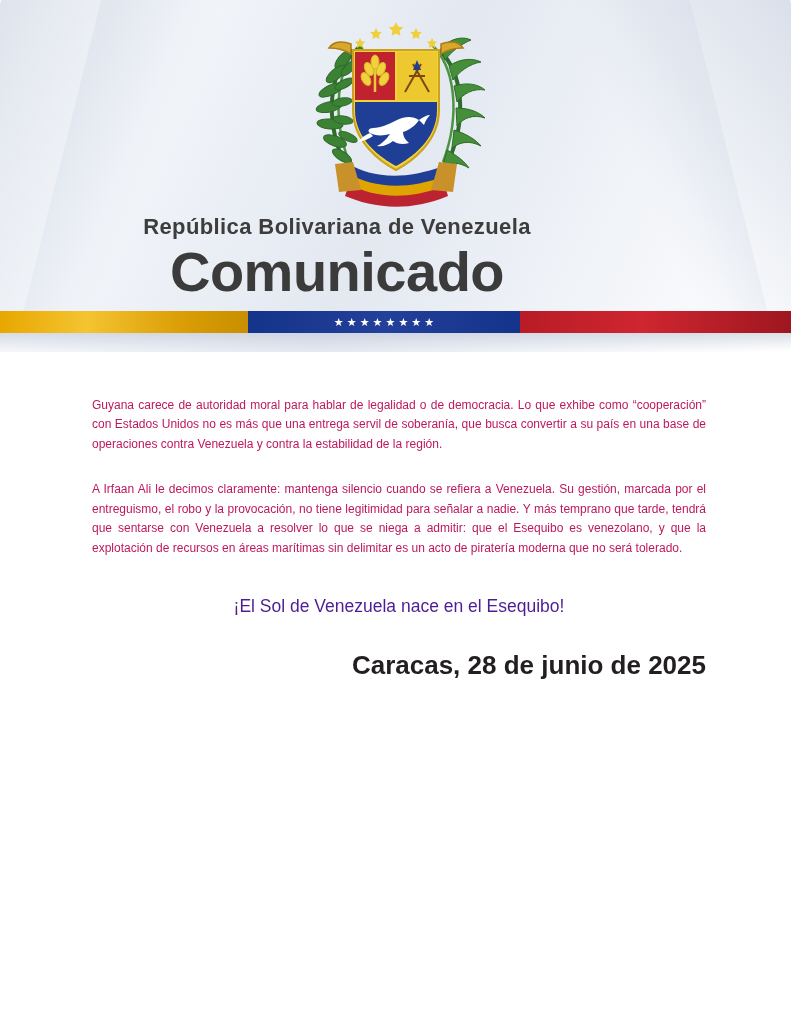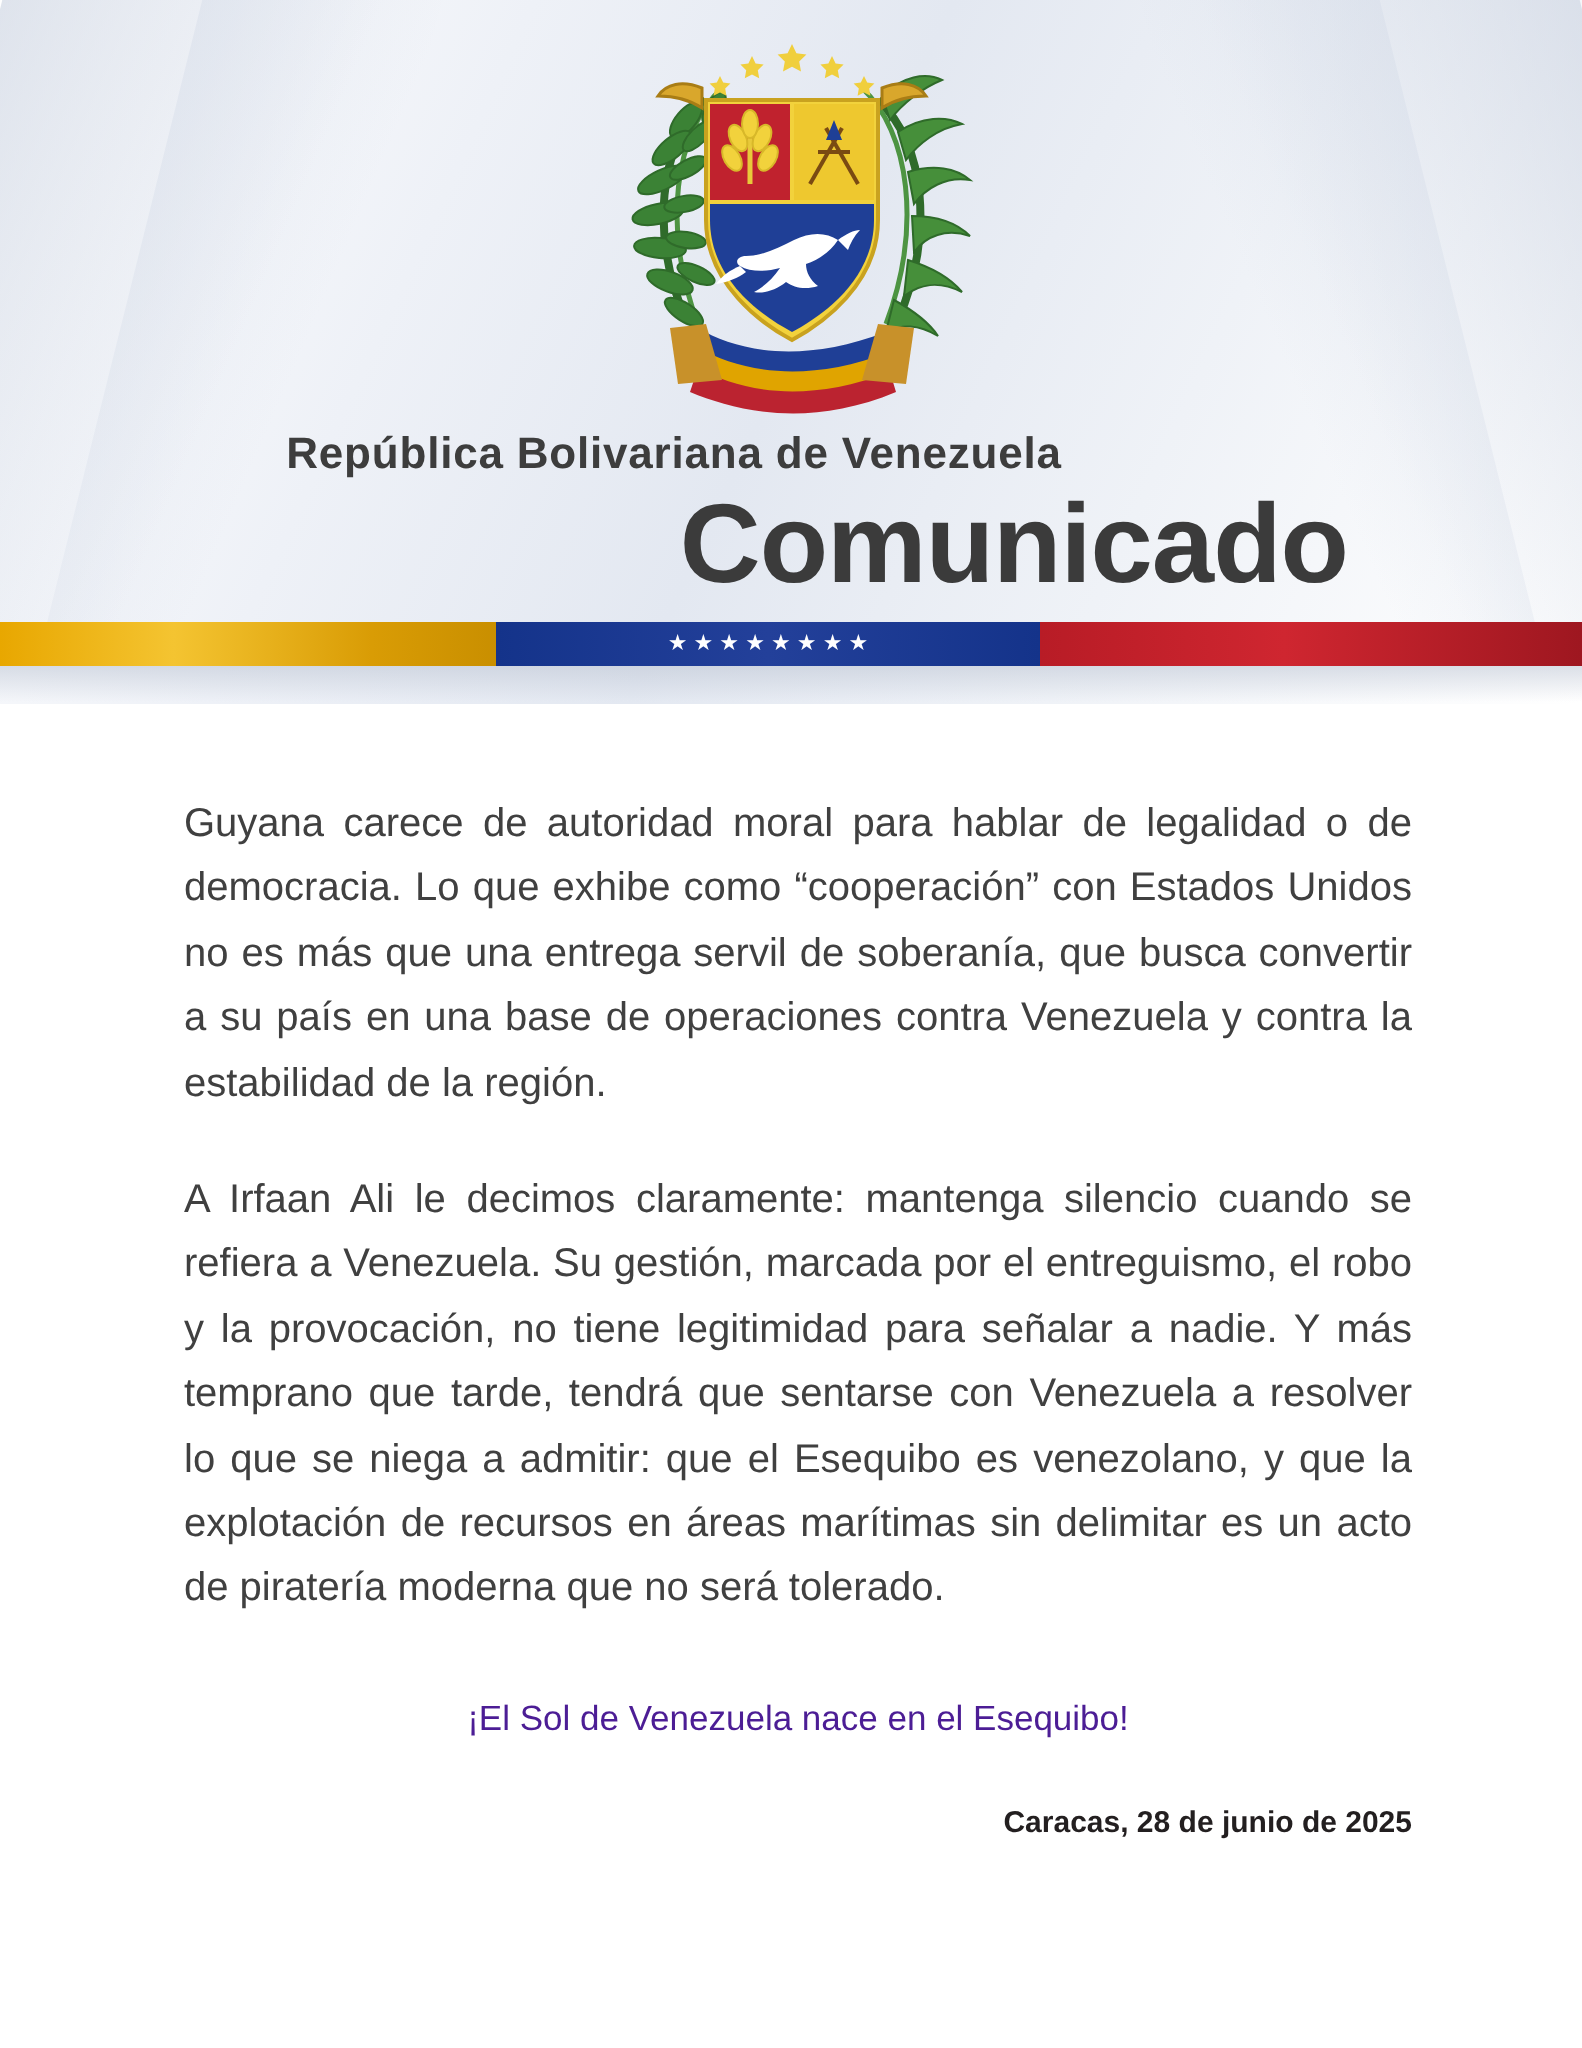--- a/index.html
+++ b/index.html
@@ -77,21 +77,20 @@
     color: #3d3d3d;
     margin: 0;
   }
   .doc-title {
     font-size: 56px;
     font-weight: bold;
     letter-spacing: -0.5px;
     color: #3b3b3b;
     margin: 2px 0 0 0;
     line-height: 1.08;
-    text-align: right;
   }
 
   
   .flagbar {
     position: absolute;
     top: 311px;
     left: 0;
     width: 791px;
     height: 22px;
     display: flex;
@@ -133,38 +132,38 @@
   }
 
   
   .content {
     position: absolute;
     top: 396px;
     left: 92px;
     width: 614px;
   }
   .para {
-    font-size: 20px;
+    font-size: 12px;
     line-height: 1.62;
     text-align: justify;
     text-justify: inter-word;
     margin: 0 0 26px 0;
-    color: #404040;
+    color: #be185d;
   }
   .para:last-of-type { margin-bottom: 0; }
 
   .slogan {
     font-size: 17.5px;
     line-height: 1.6;
     text-align: center;
     margin: 34px 0 0 0;
     color: #4c1d95;
   }
   .signoff {
-    font-size: 15px;
+    font-size: 26px;
     font-weight: bold;
     text-align: right;
     margin: 30px 0 0 0;
     color: #231f20;
   }
 </style>
 </head>
 <body>
 
 <div class="header">

